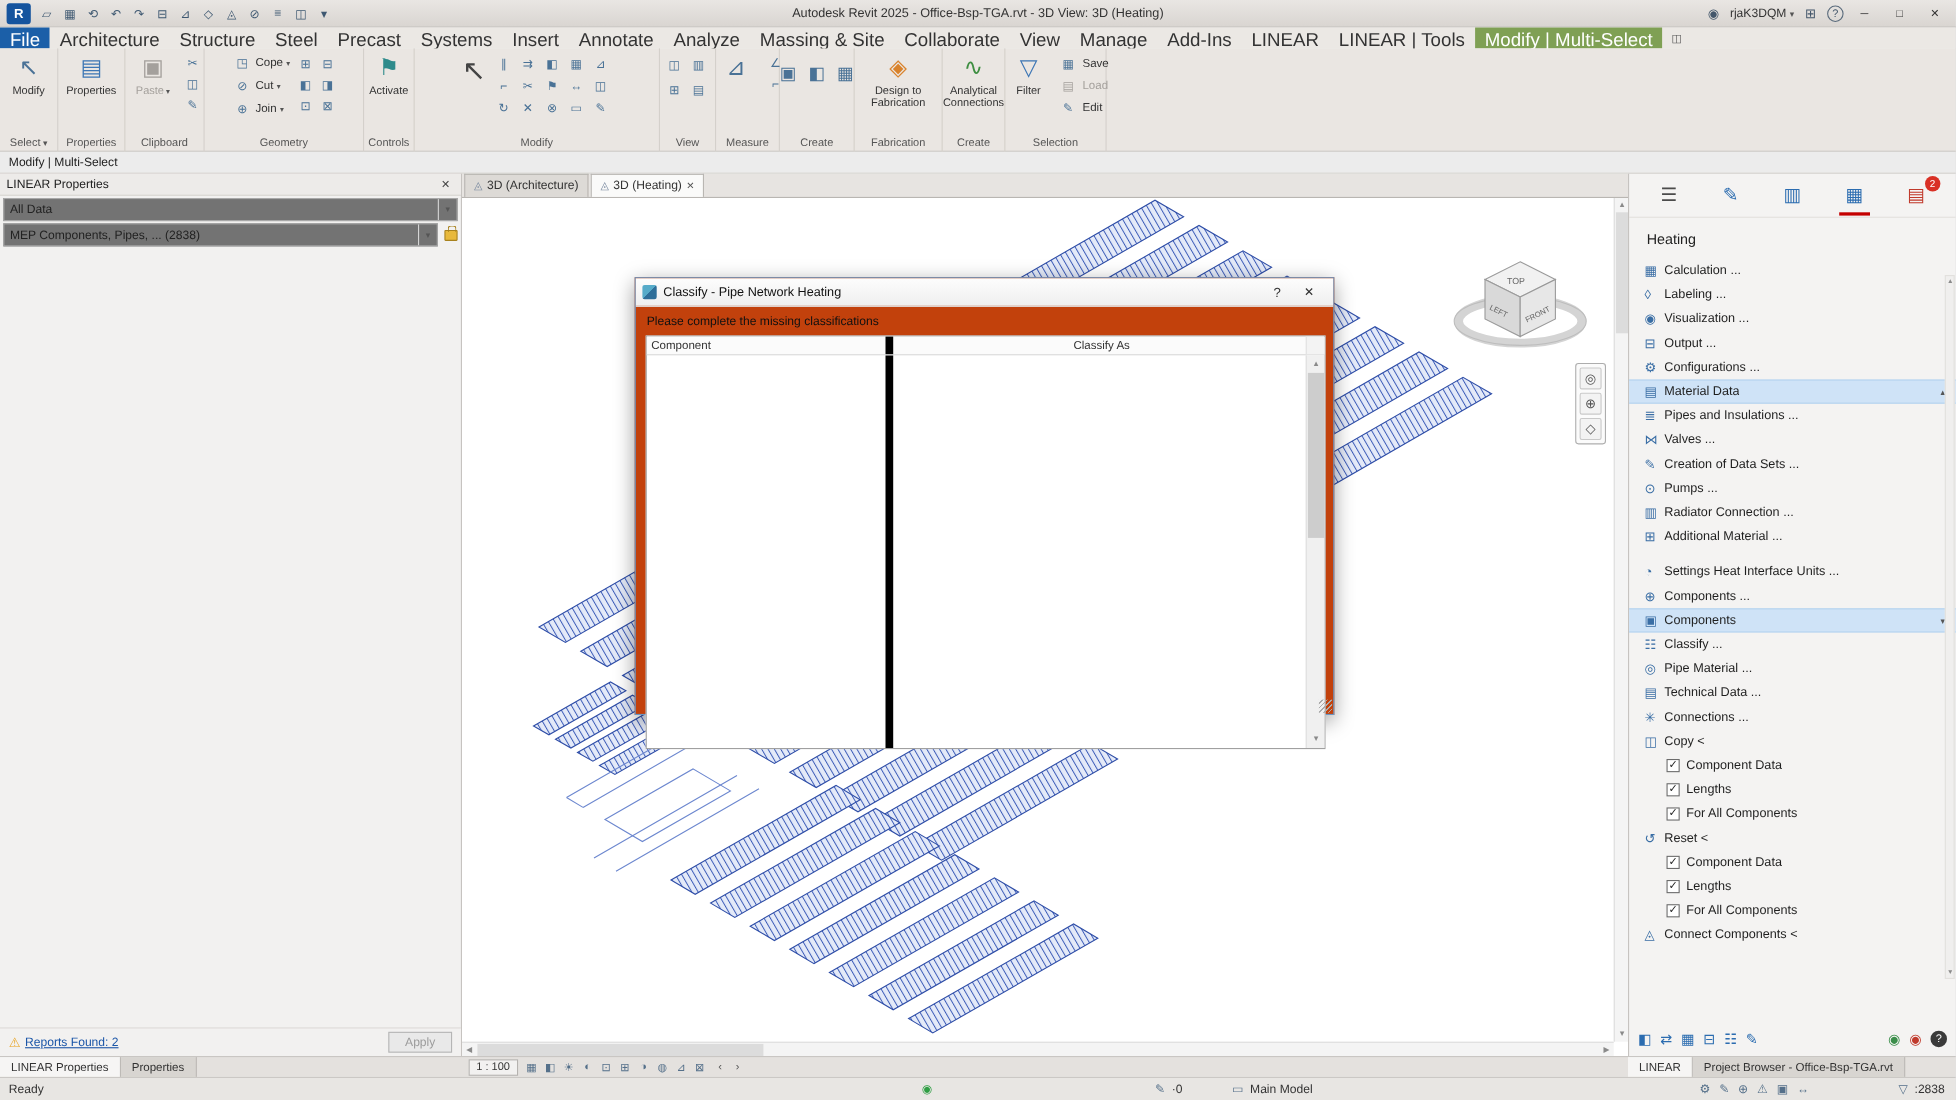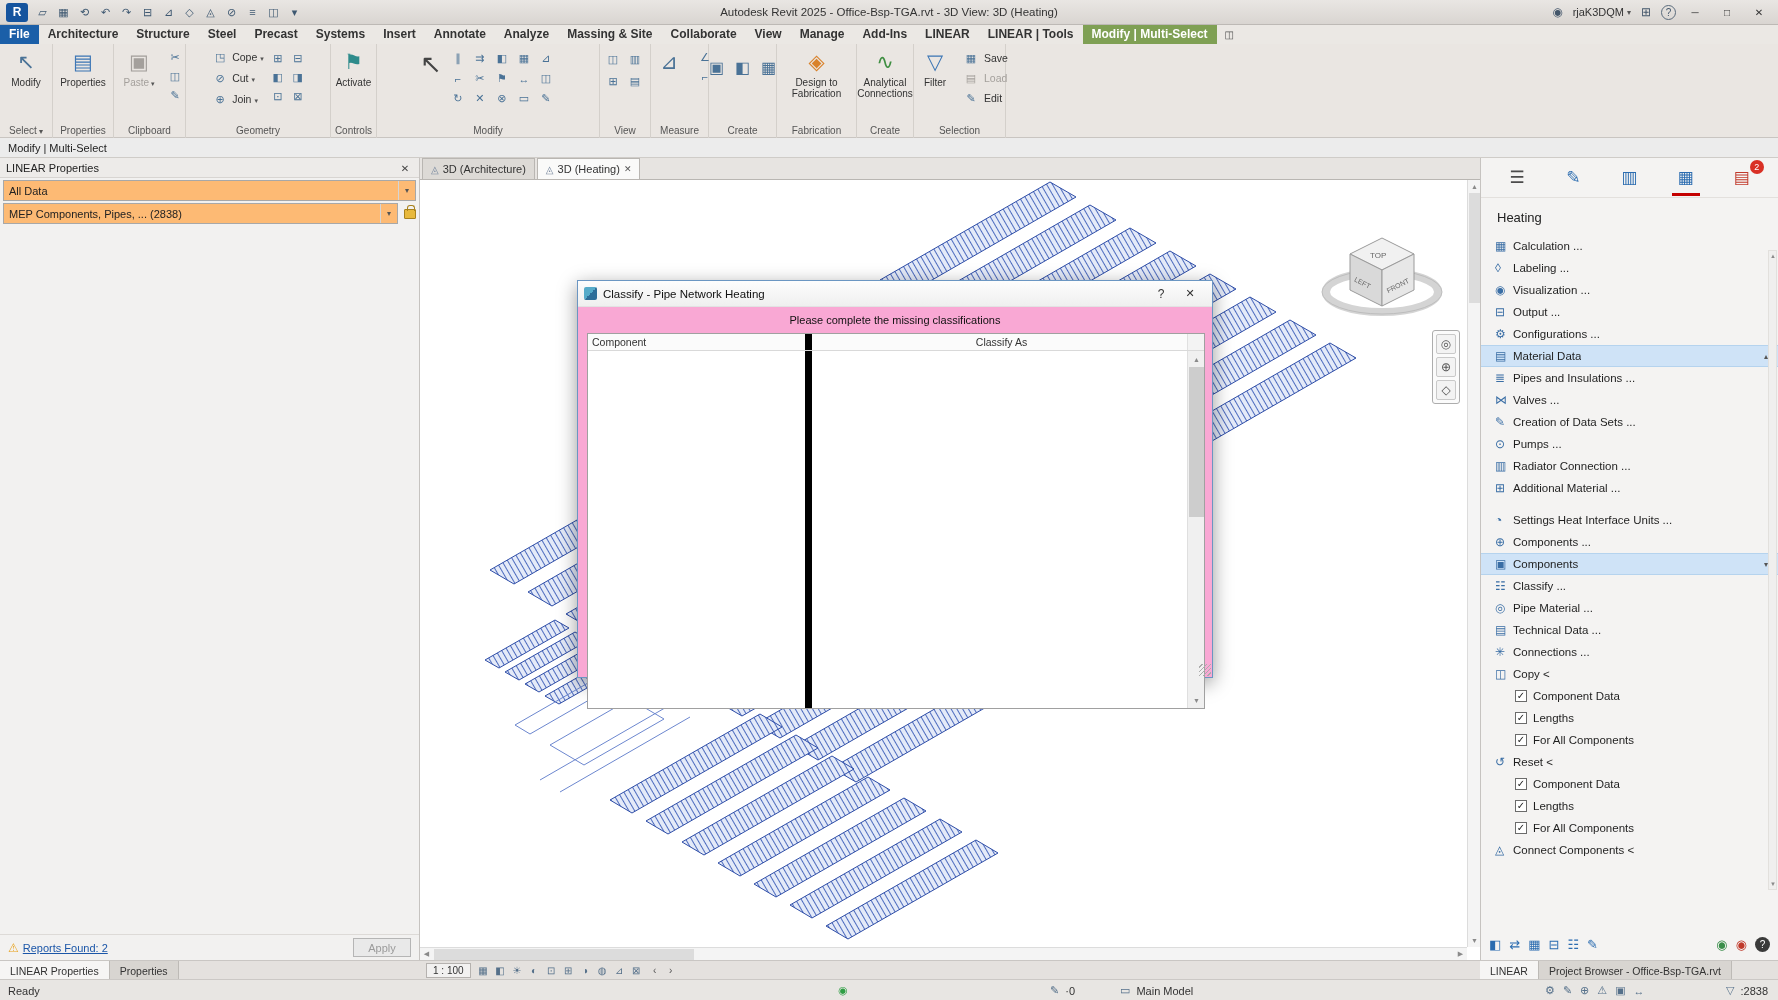--- a/index.html
+++ b/index.html
@@ -16,21 +16,21 @@
   .tb-ic{width:18px;height:18px;display:flex;align-items:center;justify-content:center;color:#44576B;font-size:12px;}
   #account{display:flex;align-items:center;gap:3px;font-size:11px;color:#333;}
   #account::after{content:"▾";font-size:8px;color:#555;}
   .help-circle{width:15px;height:15px;border:1px solid #5A6B7C;border-radius:50%;display:flex;align-items:center;justify-content:center;font-size:10px;color:#44576B;}
   .help-circle::before{content:"?";}
   .winbtn{width:26px;height:19px;display:flex;align-items:center;justify-content:center;font-size:10px;color:#333;}
   .winbtn.min::before{content:"─";} .winbtn.max::before{content:"□";} .winbtn.cls::before{content:"✕";}
 
   
   #tabsrow{position:absolute;left:0;top:25px;width:1778px;height:19px;background:#EBE8E4;display:flex;align-items:stretch;}
-  .rtab{padding:2px 9px 6px 9px;font-size:12px;color:#333;white-space:nowrap;cursor:default;font-weight:bold;}
+  .rtab{padding:2px 9px 6px 9px;font-size:17px;color:#333;white-space:nowrap;cursor:default;}
   .rtab.file{background:#1B5FA8;color:#fff;}
   .rtab.context{background:#7FA054;color:#fff;}
   .rtab-extra{display:flex;align-items:center;padding:0 8px;color:#555;font-size:10px;}
 
   
   #ribbon{position:absolute;left:0;top:44px;width:1778px;height:94px;background:#EAE6E2;border-bottom:1px solid #C9C5C1;display:flex;}
   .rpanel{position:relative;height:94px;border-right:1px solid #D4D0CB;padding:3px 2px 15px 2px;display:flex;flex-direction:column;align-items:center;}
   .plabel{position:absolute;left:0;right:0;bottom:0;height:14px;text-align:center;font-size:10px;color:#555;line-height:14px;white-space:nowrap;overflow:hidden;}
   .plabel.arrow::after{content:" ▾";font-size:8px;}
   .bigbtn{display:flex;flex-direction:column;align-items:center;justify-content:flex-start;width:48px;cursor:default;}
@@ -60,21 +60,21 @@
 
   
   #ctxbar{position:absolute;left:0;top:138px;width:1778px;height:20px;background:#ECECEC;border-bottom:1px solid #CFCCC8;display:flex;align-items:center;padding-left:8px;font-size:11px;color:#222;}
 
   
   #leftpanel{position:absolute;left:0;top:158px;width:420px;height:802px;background:#F2F1F0;border-right:1px solid #C6C3C0;}
   #lp-header{height:20px;display:flex;align-items:center;padding:0 6px;font-size:11px;color:#222;background:#EDEBE9;border-bottom:1px solid #D8D5D2;}
   #lp-close{margin-left:auto;width:16px;text-align:center;color:#444;}
   #lp-close::before{content:"✕";font-size:10px;}
   .combo-row{display:flex;align-items:center;margin:2px 3px 0 3px;}
-  .combo{flex:1;height:21px;background:#fdba74;border:1px solid #A8A8A8;display:flex;align-items:center;padding-left:5px;font-size:11px;color:#222;}
+  .combo{flex:1;height:21px;background:#737373;border:1px solid #A8A8A8;display:flex;align-items:center;padding-left:5px;font-size:11px;color:#222;}
   .combo .carrow{margin-left:auto;width:17px;height:100%;display:flex;align-items:center;justify-content:center;border-left:1px solid #D5D5D5;color:#555;}
   .combo .carrow::before{content:"▾";font-size:8px;}
   .lock{width:12px;height:10px;background:#E8B93C;border:1px solid #A8821E;border-radius:1px;position:relative;margin-left:6px;flex:none;}
   .lock::before{content:"";position:absolute;left:2px;top:-5px;width:6px;height:5px;border:1.5px solid #A8821E;border-bottom:none;border-radius:3px 3px 0 0;}
   #lp-footer{position:absolute;left:0;right:0;bottom:0;height:26px;display:flex;align-items:center;padding:0 8px;background:#F2F1F0;border-top:1px solid #DDDAD7;}
   .warn-ic{color:#E8A21C;font-size:12px;margin-right:4px;}
   #reports-link{color:#1B56A8;text-decoration:underline;font-size:11px;}
   #apply-btn{margin-left:auto;width:58px;height:19px;background:#E9E9E9;border:1px solid #B5B5B5;color:#9B9B9B;font-size:11px;display:flex;align-items:center;justify-content:center;}
 
   
@@ -95,29 +95,29 @@
   .hscrollbar .sb-btn.lf::before{content:"◀";} .hscrollbar .sb-btn.rt::before{content:"▶";}
   .vthumb{position:absolute;top:13px;left:1px;width:11px;height:110px;background:#DCDCDC;}
   .hthumb{width:260px;height:11px;background:#DCDCDC;margin-left:1px;}
   .vscrollbar .sb-btn.dn{position:absolute;bottom:0;}
   .hscrollbar .sb-btn.rt{margin-left:auto;}
   
   #navbar{position:absolute;right:20px;top:150px;display:flex;flex-direction:column;gap:3px;background:#FBFBFB;border:1px solid #ADADAD;border-radius:3px;padding:3px;}
   .nav-btn{width:20px;height:20px;display:flex;align-items:center;justify-content:center;font-size:12px;color:#555;background:#F3F3F3;border:1px solid #C9C9C9;border-radius:2px;}
 
   
-  #dialog{position:absolute;left:577px;top:280px;width:636px;height:398px;background:#f9a8d4;border:1px solid #6B96C2;box-shadow:0 5px 18px rgba(0,0,0,.4);z-index:50;}
+  #dialog{position:absolute;left:577px;top:252px;width:636px;height:398px;background:#c2410c;border:1px solid #6B96C2;box-shadow:0 5px 18px rgba(0,0,0,.4);z-index:50;}
   #dlg-titlebar{height:26px;background:linear-gradient(#FDFDFD,#EFEFEF);display:flex;align-items:center;padding:0 6px;border-bottom:1px solid #E2E2E2;}
   .dlg-ico{width:13px;height:13px;background:linear-gradient(135deg,#56ABC9 50%,#2E6E99 50%);border-radius:2px;margin-right:6px;}
   #dlg-title{font-size:11.5px;color:#111;}
   .dlg-help{margin-left:auto;width:26px;text-align:center;color:#333;font-size:12px;}
   .dlg-help::before{content:"?";}
   .dlg-close{width:32px;text-align:center;color:#333;font-size:11px;}
   .dlg-close::before{content:"✕";}
-  #dlg-sub{padding:7px 10px 5px 10px;font-size:11px;color:#111;text-align:center;}
+  #dlg-sub{padding:7px 10px 5px 10px;font-size:11px;color:#111;}
   #dlg-table{position:absolute;left:9px;top:52px;width:618px;height:376px;background:#fff;border:1px solid #A0A0A0;}
   #thead{display:flex;height:17px;background:#FBFBFB;border-bottom:1px solid #D9D9D9;font-size:10.5px;color:#333;}
   .tc1{width:224px;border-right:7px solid #000000;padding-left:4px;line-height:16px;white-space:nowrap;overflow:hidden;}
   .tc2h{flex:1;padding-left:4px;line-height:16px;text-align:center;}
   .thsp{width:17px;border-left:1px solid #E0E0E0;background:#F3F3F3;}
   #tbody{position:absolute;left:0;top:17px;right:17px;bottom:0;overflow:hidden;}
   .tfill{height:100%;}
   .tfill .tc1{height:100%;}
   #dlg-vscroll{position:absolute;right:0;top:17px;bottom:0;width:17px;background:#F0F0F0;border-left:1px solid #DFDFDF;}
   #dlg-vscroll .sb-btn{width:17px;height:16px;}

